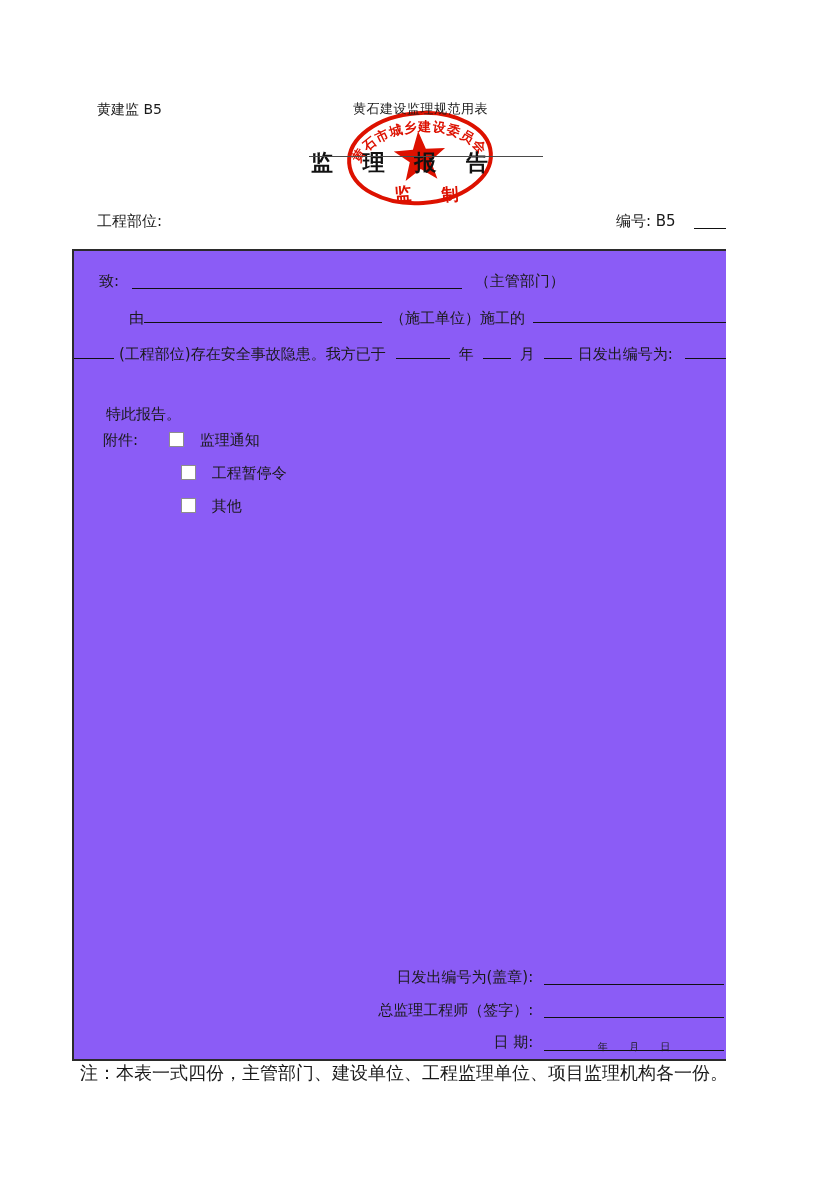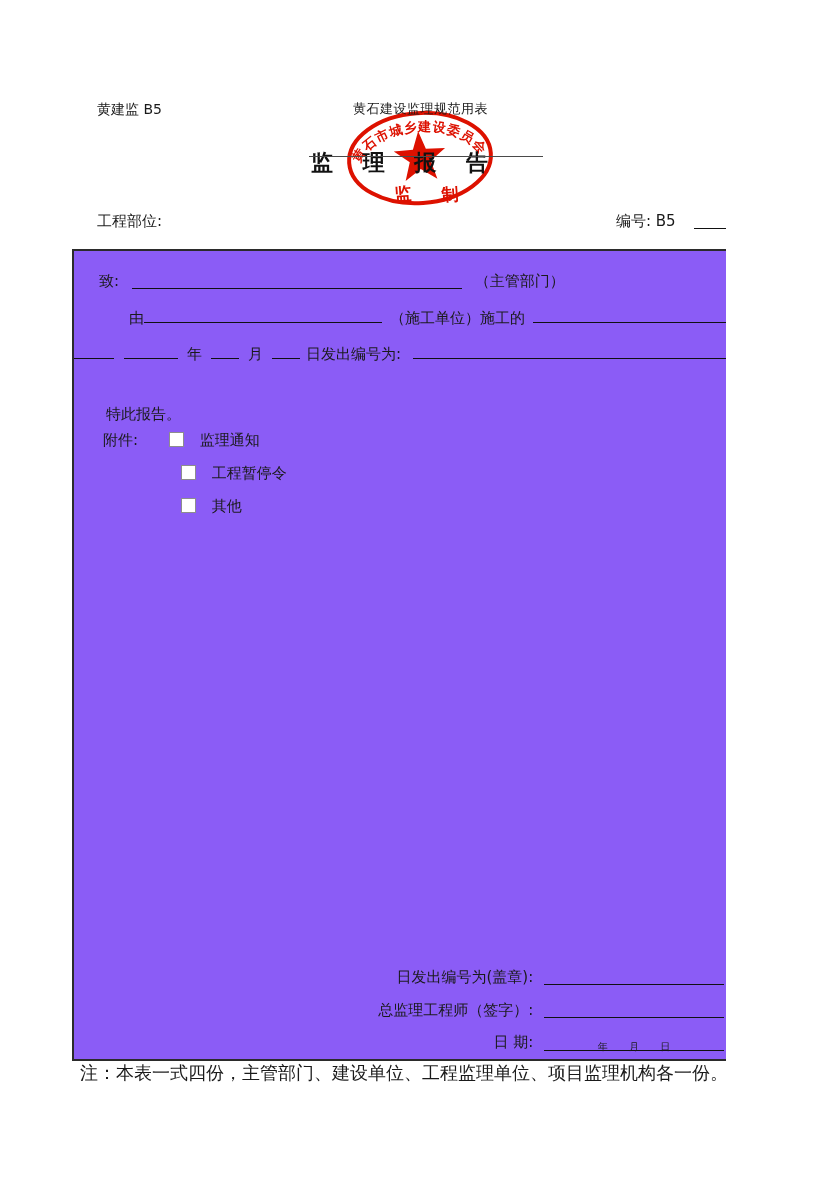--- a/index.html
+++ b/index.html
@@ -96,20 +96,21 @@
 
     <div class="row row-by">
       <span>由</span>
       <span class="blank" style="width:238px;"></span>
       <span style="margin-left:8px; margin-right:8px;">（施工单位）施工的</span>
       <span class="blank grow-blank"></span>
     </div>
 
     <div class="row row-hazard">
       <span class="blank" style="width:40px;"></span>
+      <span style="margin-left:5px;">(工程部位)存在安全事故隐患。我方已于</span>
       <span class="blank" style="width:54px; margin-left:10px;"></span>
       <span style="margin-left:9px;">年</span>
       <span class="blank" style="width:28px; margin-left:9px;"></span>
       <span style="margin-left:9px;">月</span>
       <span class="blank" style="width:28px; margin-left:9px;"></span>
       <span style="margin-left:6px;">日发出编号为:</span>
       <span class="blank grow-blank" style="margin-left:12px;"></span>
     </div>
 
 

